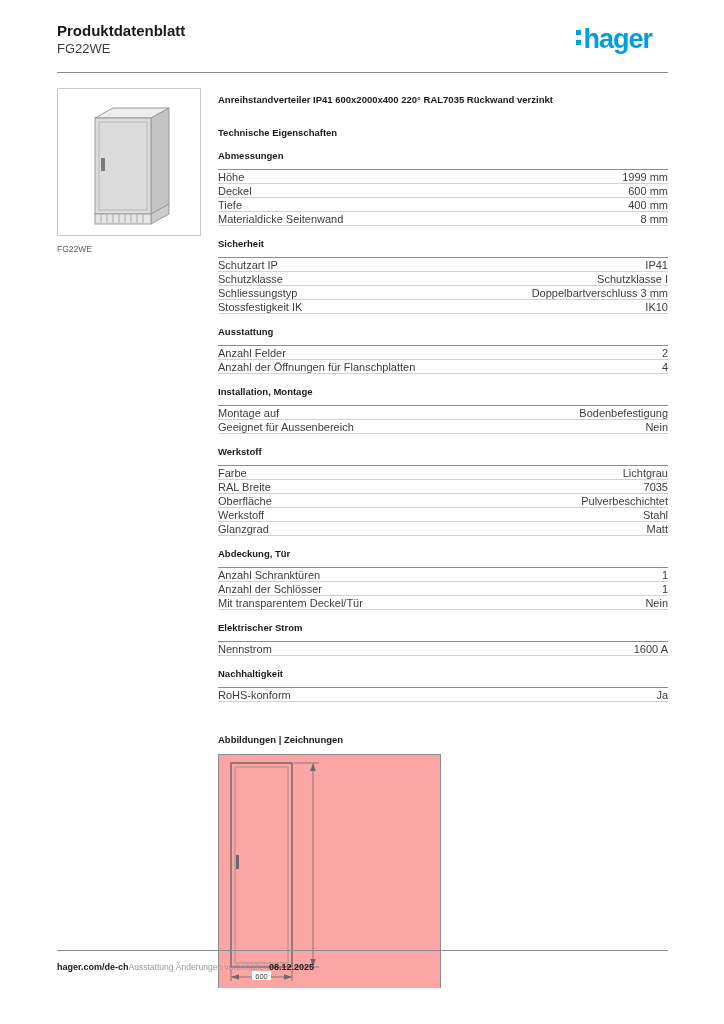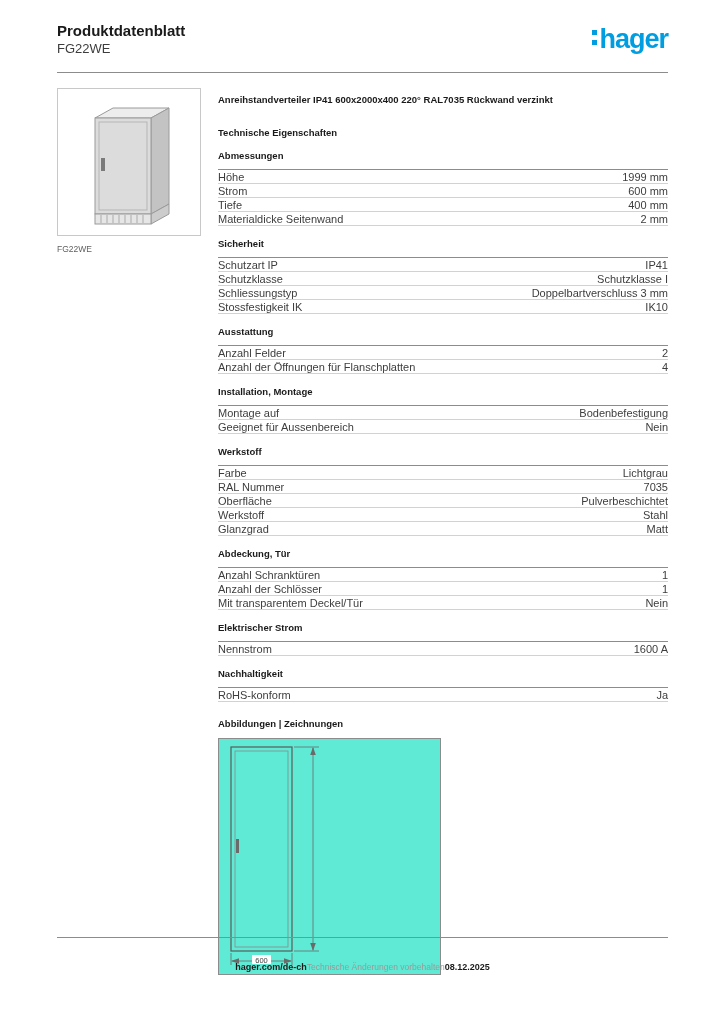--- a/index.html
+++ b/index.html
@@ -5,21 +5,21 @@
   * { margin:0; padding:0; box-sizing:border-box; }
   html,body { background:#ffffff; }
   .page {
     position:relative; width:724px; height:988px; background:#fff; overflow:hidden;
     font-family:"Liberation Sans","DejaVu Sans",sans-serif; color:#3d3d3d;
   }
   
   .header { position:absolute; left:57px; right:56px; top:22px; height:50px; }
   .doc-title { font-size:15px; font-weight:bold; color:#1a1a1a; line-height:1.15; }
   .doc-code  { font-size:13px; color:#3d3d3d; margin-top:2px; }
-  .logo { position:absolute; right:0; top:6px; display:flex; align-items:center; }
+  .logo { position:absolute; right:16px; top:6px; display:flex; align-items:center; }
   .logo-colon { display:flex; flex-direction:column; gap:5px; margin-right:2px; margin-bottom:4px; }
   .logo-colon i { display:block; width:5px; height:5px; background:#009ee0; }
   .logo-text { font-size:27px; font-weight:bold; color:#009ee0; letter-spacing:-1px; line-height:0.85; }
   .header-rule { position:absolute; left:57px; right:56px; top:72px; height:0; border-top:1px solid #8c8c8c; }
 
   
   .content { position:absolute; left:57px; right:56px; top:88px; display:flex; }
   .left-col { width:144px; margin-right:17px; flex-shrink:0; }
   .product-image-box { width:144px; height:148px; border:1px solid #c8c8c8; background:#fff;
     display:flex; align-items:center; justify-content:center; }
@@ -31,26 +31,26 @@
 
   
   .spec-section { margin-top:12px; }
   .section-title { font-size:9.5px; font-weight:bold; color:#1a1a1a; padding-bottom:8px; border-bottom:1px solid #8c8c8c; }
   .spec-row { display:flex; justify-content:space-between; align-items:center; height:14px;
     border-bottom:1px solid #d2d2d2; font-size:11px; color:#3d3d3d; }
   .spec-label { white-space:nowrap; }
   .spec-value { white-space:nowrap; text-align:right; padding-left:10px; }
 
   
-  .drawings-heading { font-size:9.5px; font-weight:bold; color:#1a1a1a; margin-top:16px; }
-  .drawing-box { margin-top:9px; width:223px; height:237px; border:1px solid #8c8c8c; background:#5eead4; }
+  .drawings-heading { font-size:9.5px; font-weight:bold; color:#1a1a1a; margin-top:32px; }
+  .drawing-box { margin-top:9px; width:223px; height:237px; border:1px solid #8c8c8c; background:#fca5a5; }
 
   
   .footer { position:absolute; left:57px; right:56px; bottom:16px; border-top:1px solid #8c8c8c;
-    padding-top:24px; display:flex; justify-content:center; align-items:baseline; }
+    padding-top:11px; display:flex; justify-content:flex-start; align-items:baseline; }
   .footer-site { font-size:9px; font-weight:bold; color:#1a1a1a; }
   .footer-notice { font-size:8.5px; color:#9a9a9a; }
   .footer-date { font-size:9px; font-weight:bold; color:#1a1a1a; }
 </style>
 </head>
 <body>
 
 <div class="page">
 
   <div class="header">
@@ -98,30 +98,30 @@
 
       <section class="spec-sections">
   <div class="spec-section">
     <div class="section-title">Abmessungen</div>
     <div class="section-rows">
               <div class="spec-row">
                 <span class="spec-label">Höhe</span>
                 <span class="spec-value">1999 mm</span>
               </div>
               <div class="spec-row">
-                <span class="spec-label">Strom</span>
+                <span class="spec-label">Deckel</span>
                 <span class="spec-value">600 mm</span>
               </div>
               <div class="spec-row">
                 <span class="spec-label">Tiefe</span>
                 <span class="spec-value">400 mm</span>
               </div>
               <div class="spec-row">
                 <span class="spec-label">Materialdicke Seitenwand</span>
-                <span class="spec-value">2 mm</span>
+                <span class="spec-value">8 mm</span>
               </div>
             </div>
   </div>
 
   <div class="spec-section">
     <div class="section-title">Sicherheit</div>
     <div class="section-rows">
               <div class="spec-row">
                 <span class="spec-label">Schutzart IP</span>
                 <span class="spec-value">IP41</span>
@@ -170,21 +170,21 @@
   </div>
 
   <div class="spec-section">
     <div class="section-title">Werkstoff</div>
     <div class="section-rows">
               <div class="spec-row">
                 <span class="spec-label">Farbe</span>
                 <span class="spec-value">Lichtgrau</span>
               </div>
               <div class="spec-row">
-                <span class="spec-label">RAL Nummer</span>
+                <span class="spec-label">RAL Breite</span>
                 <span class="spec-value">7035</span>
               </div>
               <div class="spec-row">
                 <span class="spec-label">Oberfläche</span>
                 <span class="spec-value">Pulverbeschichtet</span>
               </div>
               <div class="spec-row">
                 <span class="spec-label">Werkstoff</span>
                 <span class="spec-value">Stahl</span>
               </div>
@@ -258,17 +258,17 @@
           <polygon points="73,222 65,219.2 65,224.8" fill="#6a6a6a"></polygon>
           <rect x="33" y="216" width="19" height="9" fill="#ffffff"></rect>
           <text x="42.5" y="223.5" text-anchor="middle" font-size="7.5" fill="#444444" font-family="Liberation Sans, sans-serif">600</text>
         </svg>
       </div>
     </div>
   </div>
 
   <div class="footer">
     <span class="footer-site">hager.com/de-ch</span>
-    <span class="footer-notice">Technische Änderungen vorbehalten</span>
+    <span class="footer-notice">Ausstattung Änderungen vorbehalten</span>
     <span class="footer-date">08.12.2025</span>
   </div>
 
 </div>
 
 </body></html>

